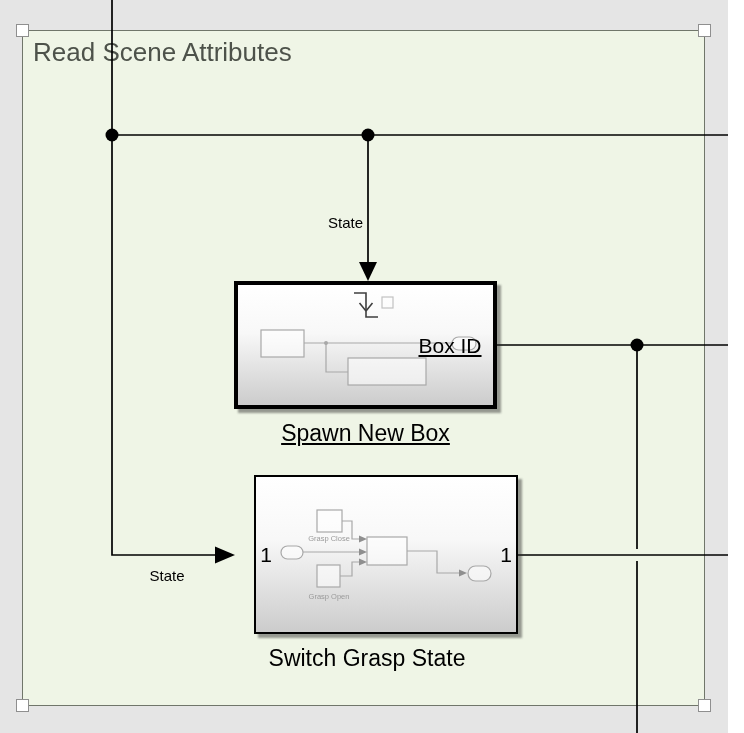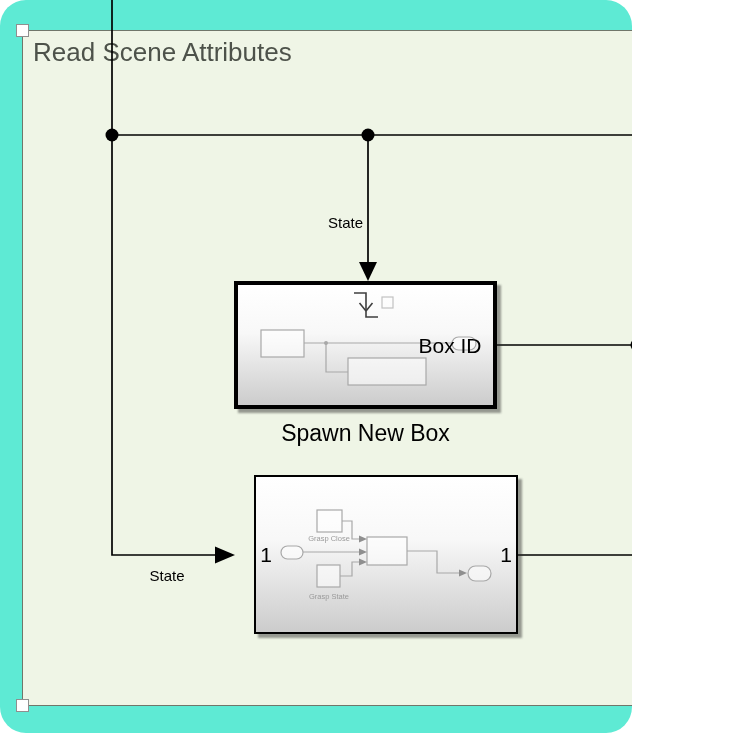--- a/index.html
+++ b/index.html
@@ -1,20 +1,19 @@
 <!DOCTYPE html>
 <html><head>
 <meta charset="utf-8">
 <style>
   html,body{margin:0;padding:0;background:#ffffff;}
   #canvas{
-    position:relative;width:632px;height:733px;overflow:hidden;
-    background:#5eead4;
+    position:relative;width:728px;height:733px;overflow:hidden;
+    background:#e5e5e5;
     font-family:"Liberation Sans", sans-serif;
-    border-radius:26px;
   }
   
   .region{
     position:absolute;left:22px;top:30px;width:681px;height:674px;
     background:#eff5e6;border:1px solid #70766a;z-index:1;
   }
   .handle{
     position:absolute;width:11px;height:11px;background:#ffffff;
     border:1px solid #8f8f8f;z-index:6;
   }
@@ -103,22 +102,22 @@
       <g stroke="#a8a8a8" stroke-width="1.2" fill="none">
         <path d="M66,58 H214"></path>
         <path d="M88,58 V87 H110"></path>
         <rect x="23" y="45" width="43" height="27" fill="rgba(255,255,255,0.55)"></rect>
         <rect x="110" y="73" width="78" height="27" fill="rgba(255,255,255,0.55)"></rect>
         <rect x="214" y="52" width="24" height="13" rx="6.5" fill="rgba(255,255,255,0.55)"></rect>
         <circle cx="88" cy="58" r="2" fill="#a8a8a8" stroke="none"></circle>
       </g>
     </svg>
   </div>
-  <div class="port-label" style="left:412px;top:334px;width:76px;text-align:center;font-size:21px;">Box ID</div>
-  <div class="block-label" style="left:234px;top:420px;width:263px;">Spawn New Box</div>
+  <div class="port-label" style="left:412px;top:334px;width:76px;text-align:center;font-size:21px;text-decoration:underline;">Box ID</div>
+  <div class="block-label" style="left:234px;top:420px;width:263px;text-decoration:underline;">Spawn New Box</div>
 
   <div class="block block-switch">
     <svg width="256" height="151" viewBox="0 0 256 151">
       <g stroke="#a8a8a8" stroke-width="1.2" fill="none">
 
         <rect x="61" y="33" width="25" height="22" fill="rgba(255,255,255,0.55)"></rect>
         <path d="M86,44 H96 V62 H103"></path>
 
         <rect x="25" y="69" width="22" height="13" rx="6.5" fill="rgba(255,255,255,0.55)"></rect>
         <path d="M47,75 H103"></path>
@@ -133,18 +132,19 @@
 
         <g fill="#8f8f8f" stroke="none">
           <polygon points="103,58.5 103,65.5 111,62"></polygon>
           <polygon points="103,71.5 103,78.5 111,75"></polygon>
           <polygon points="103,81.5 103,88.5 111,85"></polygon>
           <polygon points="203,92.5 203,99.5 211,96"></polygon>
         </g>
       </g>
     </svg>
     <div class="mini-label" style="left:41px;top:57px;width:64px;">Grasp Close</div>
-    <div class="mini-label" style="left:41px;top:115px;width:64px;">Grasp State</div>
+    <div class="mini-label" style="left:41px;top:115px;width:64px;">Grasp Open</div>
     <div class="port-number" style="left:1px;top:66px;width:18px;">1</div>
     <div class="port-number" style="left:240px;top:66px;width:20px;">1</div>
   </div>
+  <div class="block-label" style="left:235px;top:645px;width:264px;">Switch Grasp State</div>
 
 </div>
 
 </body></html>

